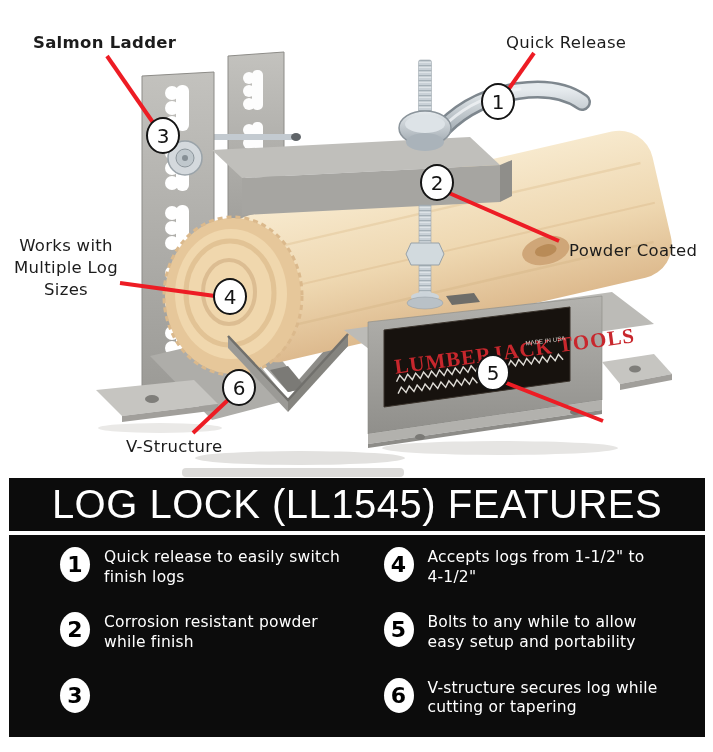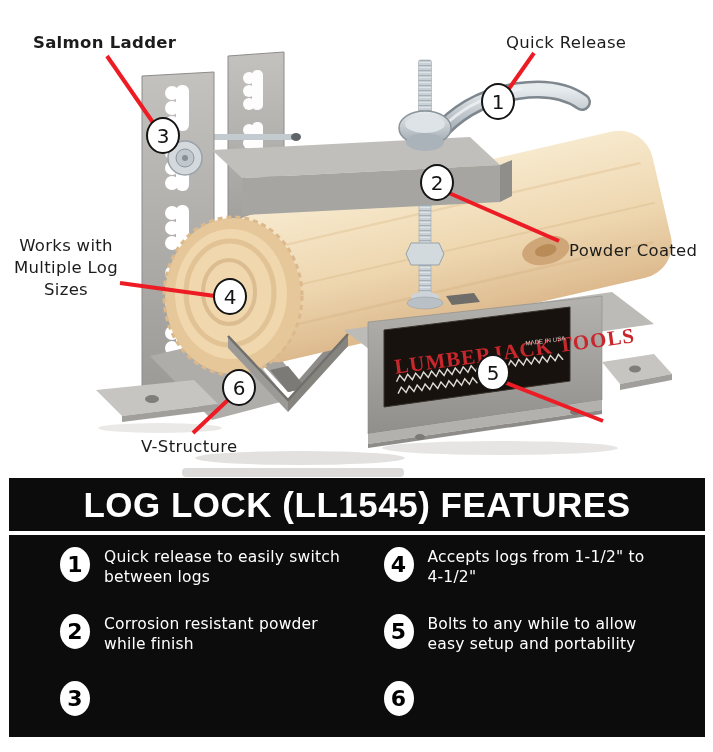--- a/index.html
+++ b/index.html
@@ -11,21 +11,21 @@
   .plabel{position:absolute;font-size:16.5px;line-height:1.32;color:#1c1c1c;
           letter-spacing:.3px;white-space:pre-line;}
   .plabel.center{text-align:center;}
   .ccircle{position:absolute;width:30px;height:33px;background:#fff;border:2px solid #141414;
            border-radius:50%;display:flex;align-items:center;justify-content:center;
            font-size:20px;color:#141414;}
   
   .panel{position:absolute;left:9px;top:478px;width:696px;}
   .title-bar{background:#0c0c0c;height:53px;display:flex;align-items:center;justify-content:center;}
   .title-bar h1{margin:8px;color:#ffffff;font-family:"Liberation Sans",sans-serif;
-                font-size:35px;font-weight:700;letter-spacing:.5px;}
+                font-size:40px;font-weight:400;letter-spacing:.5px;}
   .panel-body{background:#0c0c0c;margin-top:4px;height:202px;box-sizing:border-box;
               padding:12px 12px 12px 51px;display:grid;grid-template-columns:1fr 1fr;
               grid-template-rows:auto auto auto;grid-auto-flow:column;
               column-gap:14px;row-gap:18px;}
   .feature{display:flex;align-items:flex-start;gap:14px;}
   .fnum{flex:0 0 30px;width:30px;height:35px;border-radius:50%;background:#ffffff;
         color:#000;display:flex;align-items:center;justify-content:center;
         font-size:22px;font-weight:bold;}
   .ftext{color:#ffffff;font-size:15.5px;line-height:1.28;letter-spacing:.2px;
          white-space:pre-line;padding-top:1px;}
@@ -211,39 +211,39 @@
         <line x1="229" y1="399" x2="193" y2="433" stroke="#ed1c24"></line>
       </g>
     </svg>
 
     <div class="plabel" style="left:33px;top:32px;font-weight:bold;">Salmon Ladder</div>
     <div class="plabel" style="left:506px;top:32px;">Quick Release</div>
     <div class="plabel center" style="left:8px;top:235px;width:116px;">Works with
 Multiple Log
 Sizes</div>
     <div class="plabel" style="left:561px;top:240px;margin-left:8px;">Powder Coated</div>
-    <div class="plabel" style="left:141px;top:436px;">V-Structure</div>
+    <div class="plabel" style="left:126px;top:436px;">V-Structure</div>
 
     <div class="ccircle" style="left:481px;top:83px;">1</div>
     <div class="ccircle" style="left:420px;top:164px;">2</div>
     <div class="ccircle" style="left:146px;top:117px;">3</div>
     <div class="ccircle" style="left:213px;top:278px;">4</div>
     <div class="ccircle" style="left:476px;top:354px;">5</div>
     <div class="ccircle" style="left:222px;top:369px;">6</div>
   </div>
 
   <div class="panel">
     <div class="title-bar">
       <h1>LOG LOCK (LL1545) FEATURES</h1>
     </div>
     <div class="panel-body">
       <div class="feature">
         <div class="fnum">1</div>
         <div class="ftext">Quick release to easily switch
-between logs</div>
+finish logs</div>
       </div>
       <div class="feature">
         <div class="fnum">2</div>
         <div class="ftext">Corrosion resistant powder
 while finish</div>
       </div>
       <div class="feature">
         <div class="fnum">3</div>
       </div>
       <div class="feature">
@@ -251,16 +251,18 @@
         <div class="ftext">Accepts logs from 1-1/2" to
 4-1/2"</div>
       </div>
       <div class="feature">
         <div class="fnum">5</div>
         <div class="ftext">Bolts to any while to allow
 easy setup and portability</div>
       </div>
       <div class="feature">
         <div class="fnum">6</div>
+        <div class="ftext">V-structure secures log while
+cutting or tapering</div>
       </div>
     </div>
   </div>
 </div>
 
 </body></html>

